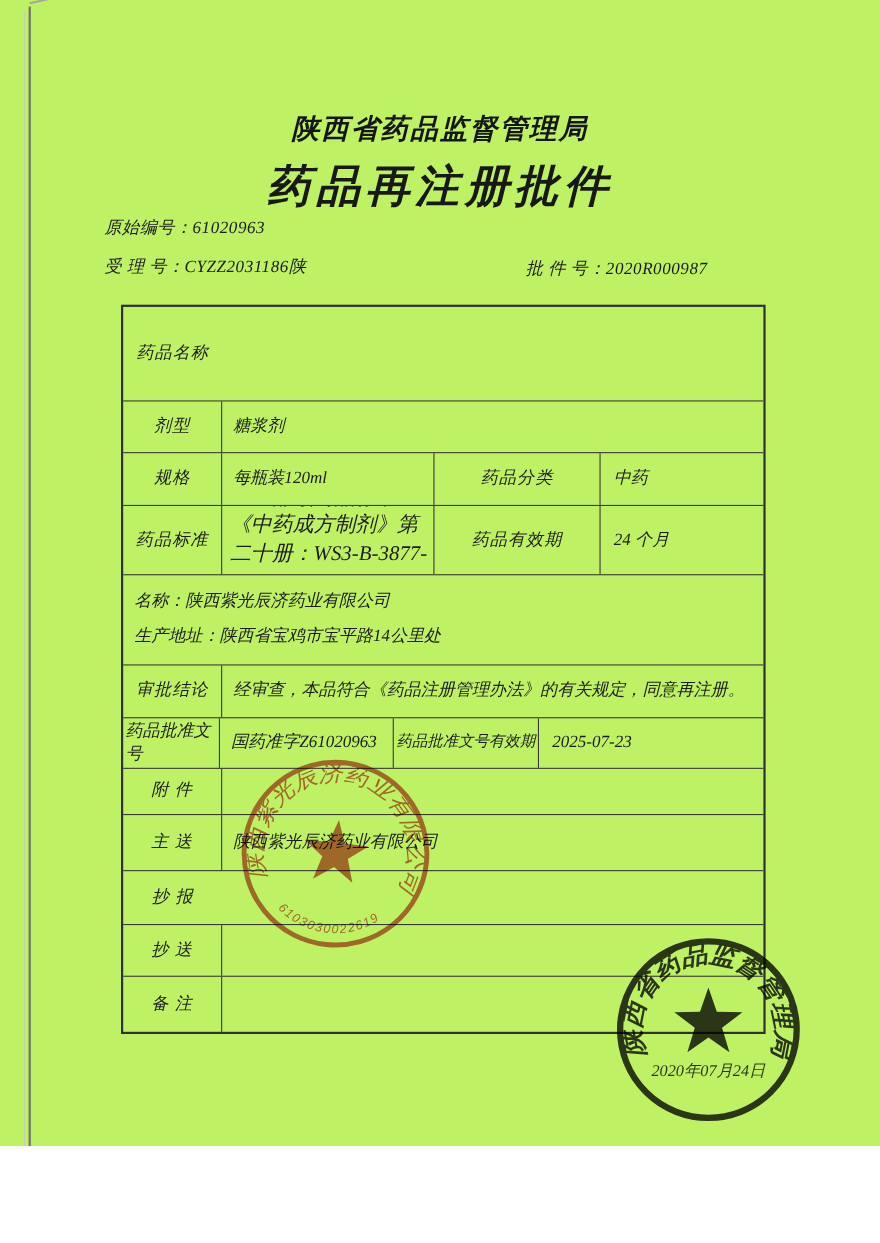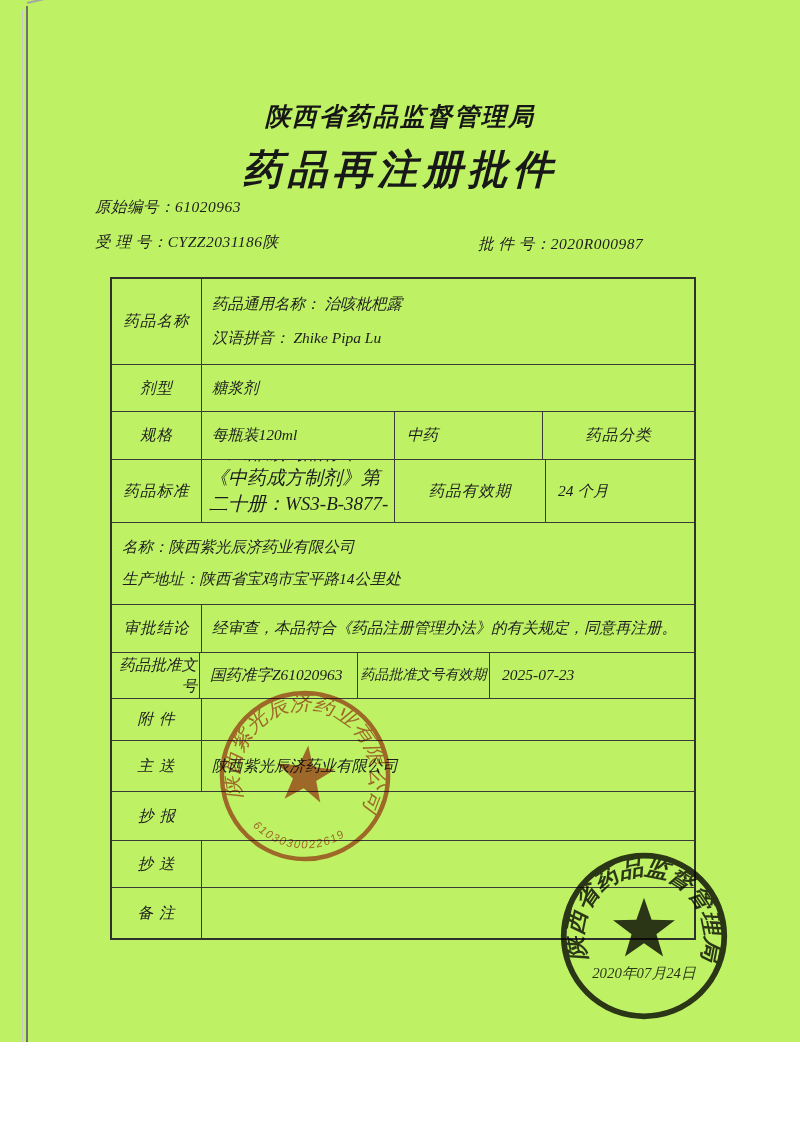--- a/index.html
+++ b/index.html
@@ -29,21 +29,21 @@
   .meta-approval { left:478px; top:234px; }
   
   .doc-table { position:absolute; left:110px; top:277px; width:582px;
     border:2px solid #303030; background:transparent; }
   .tr { display:flex; border-bottom:1.5px solid #3a3a3a; }
   .tr:last-child { border-bottom:none; }
   .td { border-right:1.5px solid #3a3a3a; box-sizing:border-box;
     font-size:15.5px; line-height:1.35; overflow:hidden; }
   .td:last-child { border-right:none; }
   .label { width:90px; flex:none; display:flex; align-items:center; justify-content:center;
-    text-align:right; letter-spacing:1px; padding:2px; }
+    text-align:left; letter-spacing:1px; padding:2px; }
   .value { flex:1; display:flex; align-items:center; padding:3px 4px 3px 10px; }
   .value.lines { flex-direction:column; align-items:flex-start; justify-content:space-evenly; }
   .v1 { width:193px; flex:none; }
   .l2 { width:151px; flex:none; display:flex; align-items:center; justify-content:center; letter-spacing:1px; }
   .v2 { flex:1; display:flex; align-items:center; padding-left:12px; }
   .v1b { width:158px; flex:none; }
   .l2b { width:132px; flex:none; font-size:14px; display:flex; align-items:center; justify-content:center; }
   .std-text { font-size:19px; padding:3px 5px 3px 7px; }
   
   .stamp { position:absolute; mix-blend-mode:multiply; pointer-events:none; }
@@ -70,36 +70,32 @@
     <span>受 理 号：</span><span>CYZZ2031186陕</span>
   </div>
   <div class="meta meta-approval">
     <span>批 件 号：</span><span>2020R000987</span>
   </div>
 
   <div class="doc-table">
 
     <div class="tr" style="height:85px">
       <div class="td label">药品名称</div>
-      <div class="td value lines">
-        <div>药品通用名称： 治咳枇杷露</div>
-        <div>汉语拼音： Zhike Pipa Lu</div>
-      </div>
     </div>
 
     <div class="tr" style="height:46px">
       <div class="td label">剂型</div>
       <div class="td value">糖浆剂</div>
     </div>
 
     <div class="tr" style="height:47px">
       <div class="td label">规格</div>
       <div class="td value v1">每瓶装120ml</div>
+      <div class="td l2">药品分类</div>
       <div class="td v2">中药</div>
-      <div class="td l2">药品分类</div>
     </div>
 
     <div class="tr" style="height:62px">
       <div class="td label">药品标准</div>
       <div class="td value v1 std-text">卫生部颁药品标准《中药成方制剂》第二十册：WS3-B-3877-98</div>
       <div class="td l2">药品有效期</div>
       <div class="td v2">24 个月</div>
     </div>
 
     <div class="tr" style="height:81px">

